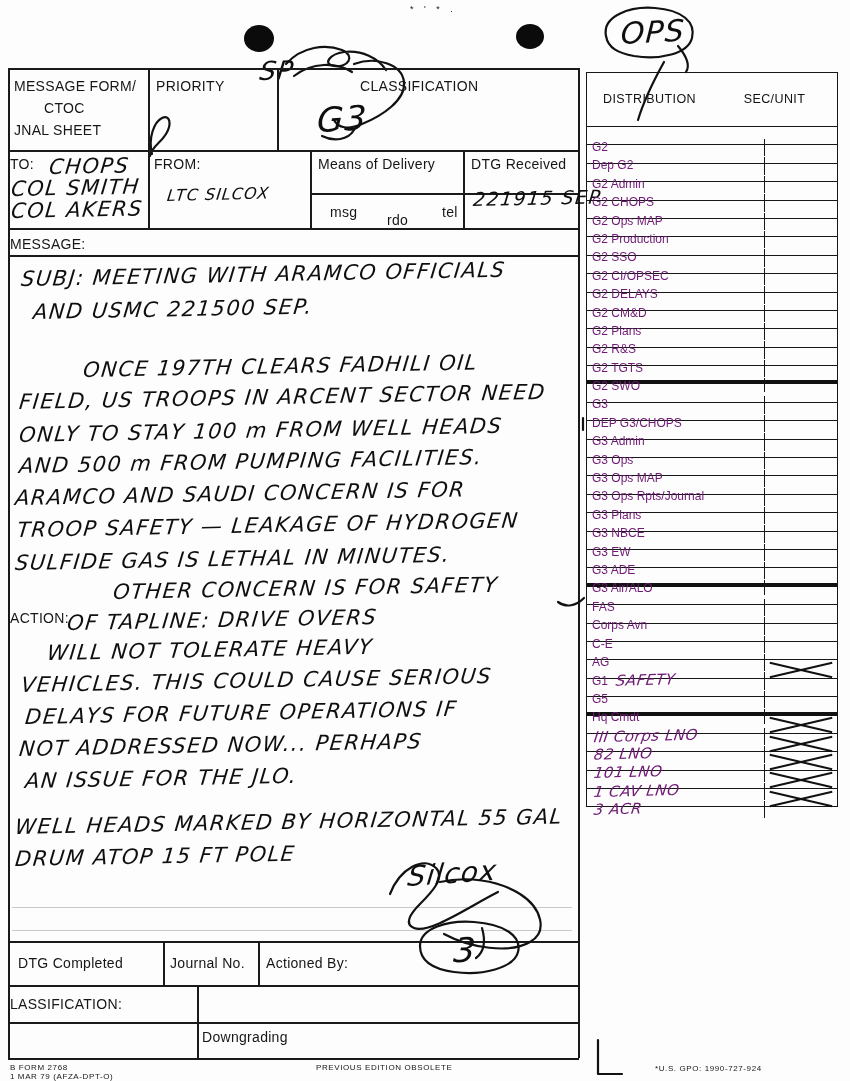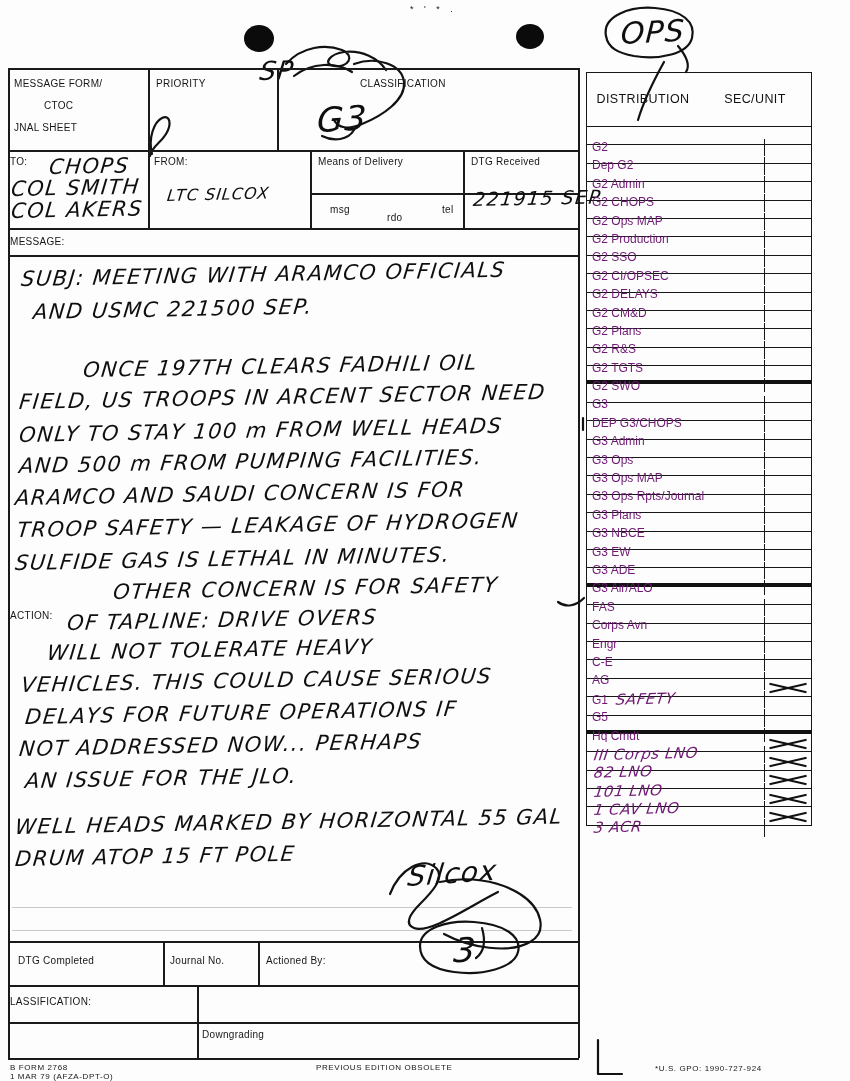--- a/index.html
+++ b/index.html
@@ -17,21 +17,21 @@
   }
   .page {
     position: absolute;
     inset: 0;
     background: #fdfdfd;
   }
   .hline { position: absolute; background: #1a1a1a; height: 1.5px; }
   .vline { position: absolute; background: #1a1a1a; width: 1.5px; }
   .lbl {
     position: absolute;
-    font-size: 10px;
+    font-size: 14px;
     letter-spacing: .3px;
     color: #161616;
     white-space: nowrap;
   }
   .lbl.tiny  { font-size: 8px; letter-spacing: .6px; }
 
   
   .hw {
     position: absolute;
     font-family: "DejaVu Sans", sans-serif;
@@ -57,21 +57,21 @@
     font-style: italic;
     letter-spacing: 1px;
     transform: skewX(-6deg) rotate(-3deg);
   }
 
   
   #dist-table {
     position: absolute;
     left: 586px;
     top: 72px;
-    width: 226px;
+    width: 252px;
     border: 1.5px solid #161616;
     border-bottom: none;
     box-sizing: border-box;
   }
   #dist-table .drow {
     display: flex;
     border-bottom: 1.5px solid #161616;
     height: 18.4px;
     box-sizing: border-box;
     align-items: center;
@@ -390,24 +390,20 @@
       </div>
       <div class="drow">
         <div class="dname"><span>FAS</span></div>
         <div class="dmark"></div>
       </div>
       <div class="drow">
         <div class="dname"><span>Corps  Avn</span></div>
         <div class="dmark"></div>
       </div>
       <div class="drow">
-        <div class="dname"><span>Engr</span></div>
-        <div class="dmark"></div>
-      </div>
-      <div class="drow">
         <div class="dname"><span>C-E</span></div>
         <div class="dmark"></div>
       </div>
       <div class="drow">
         <div class="dname"><span>AG</span></div>
         <div class="dmark"></div>
       </div>
       <div class="drow">
         <div class="dname"><span>G1</span><span class="hwname" style="margin-left: 8px;">SAFETY</span></div>
         <div class="dmark">

